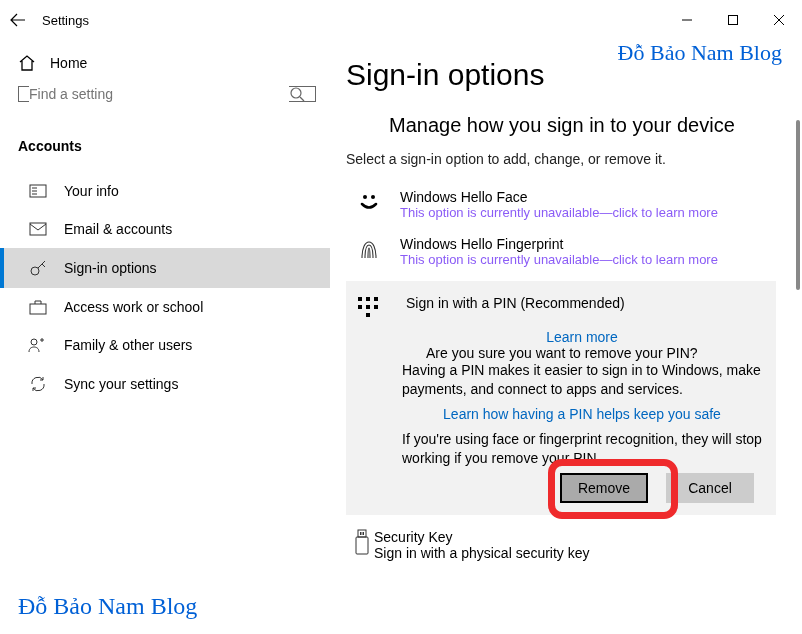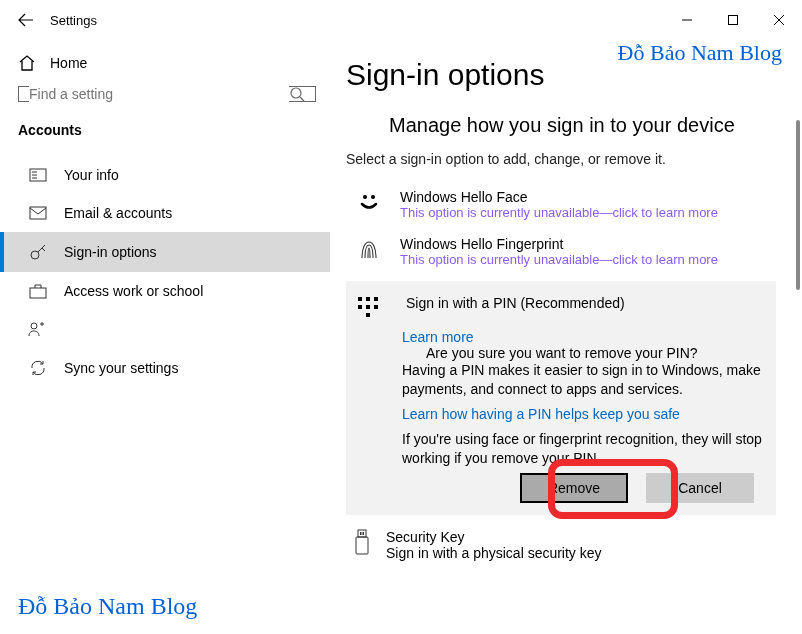--- a/index.html
+++ b/index.html
@@ -10,37 +10,37 @@
     background: #fff;
     width: 802px;
     height: 634px;
     overflow: hidden;
     position: relative;
   }
   .titlebar {
     display: flex;
     align-items: center;
     height: 40px;
-    padding-left: 12px;
+    padding-left: 4px;
   }
   .titlebar .back { width: 28px; display:flex; align-items:center; justify-content:center; }
   .titlebar .title { font-size: 13px; padding-left: 10px; }
   .titlebar .spacer { flex: 1; }
   .winbtns { display: flex; }
   .winbtn { width: 46px; height: 32px; display:flex; align-items:center; justify-content:center; }
   .container { display: flex; height: calc(100% - 40px); position: relative; }
   .sidebar { width: 330px; padding: 4px 14px 0 18px; position: relative; }
   .home-row { display:flex; align-items:center; gap: 14px; padding: 10px 0 14px 0; font-size:14px; }
   .search {
     border: 1px solid #666;
     height: 16px;
     display:flex;
     align-items:center;
     padding: 0 10px;
-    margin-bottom: 20px;
+    margin-bottom: 36px;
   }
   .search input {
     border: none; outline: none; flex:1; font-size:14px; font-family: inherit;
     color: #555;
   }
   .section-head { font-weight: 600; font-size: 14px; margin-bottom: 18px; }
   .nav-item {
     display:flex; align-items:center; gap: 16px;
     padding: 11px 10px;
     font-size: 14px;
@@ -63,26 +63,26 @@
   .option .opt-text .opt-title { font-size:14px; }
   .option .opt-text .opt-sub { font-size:13px; color:#8b5cf6; }
   .pin-block {
     background:#f2f2f2;
     padding: 10px 14px 48px 6px;
     margin-top: 6px;
     position: relative;
   }
   .pin-head { display:flex; gap: 16px; padding: 4px 4px 10px 4px;}
   .pin-body { margin-left: 50px; font-size:14px; }
-  .link { color:#0067c0; }
+  .link { color:#0067c0;text-align:center; }
   .bold { font-weight:400;margin-left:24px; }
   .para { margin-top: 6px; line-height: 1.35; }
   .btnrow { position:absolute; right: 22px; bottom: 12px; display:flex; gap:18px; }
   .btn {
-    width: 108px; height: 30px;
+    width: 88px; height: 30px;
     background:#ccc;
     display:flex; align-items:center; justify-content:center;
     font-size:14px;
   }
   .btn.focus {
     background:#aaa;
     outline: 2px solid #000;
     outline-offset: -2px;
     border: 1px solid #666;
   }
@@ -97,21 +97,21 @@
   .watermark1 {
     position:absolute; top: 40px; right: 20px;
     font-family: "Times New Roman", serif;
     color:#0060d6; font-size:22px;
   }
   .watermark2 {
     position:absolute; bottom: 14px; left: 18px;
     font-family: "Times New Roman", serif;
     color:#0060d6; font-size:24px;
   }
-  .bottom-option { display:flex; gap:16px; padding: 14px 8px 0 8px;}
+  .bottom-option { display:flex; gap:4px; padding: 14px 8px 0 8px;}
   .scroll-hint { position:absolute; top:80px; right:2px; width:4px; height:170px; background:#888; border-radius:2px;}
   svg { display:block; }
 </style>
 </head>
 <body>
 
 <div class="titlebar">
   <div class="back">
     <svg width="16" height="16" viewBox="0 0 16 16">
         <path d="M7 2 L1 8 L7 14 M1 8 H15" stroke="#000" stroke-width="1.2" fill="none"></path>
@@ -194,20 +194,21 @@
       <span>Access work or school</span>
     </div>
     <div class="nav-item">
       <span class="ico">
           <svg width="20" height="16" viewBox="0 0 20 16">
             <circle cx="6" cy="5" r="3" stroke="#333" fill="none"></circle>
             <path d="M1 15 C1 11 4 10 6 10 C8 10 11 11 11 15" stroke="#333" fill="none"></path>
             <path d="M14 5 V1 M12 3 H16" stroke="#333"></path>
           </svg>
         </span>
+      <span>Family &amp; other users</span>
     </div>
     <div class="nav-item">
       <span class="ico">
           <svg width="18" height="18" viewBox="0 0 18 18">
             <path d="M3 9 A6 6 0 0 1 14 5 M15 9 A6 6 0 0 1 4 13" stroke="#333" fill="none"></path>
             <path d="M14 2 V5 H11 M4 16 V13 H7" stroke="#333" fill="none"></path>
           </svg>
         </span>
       <span>Sync your settings</span>
     </div>

